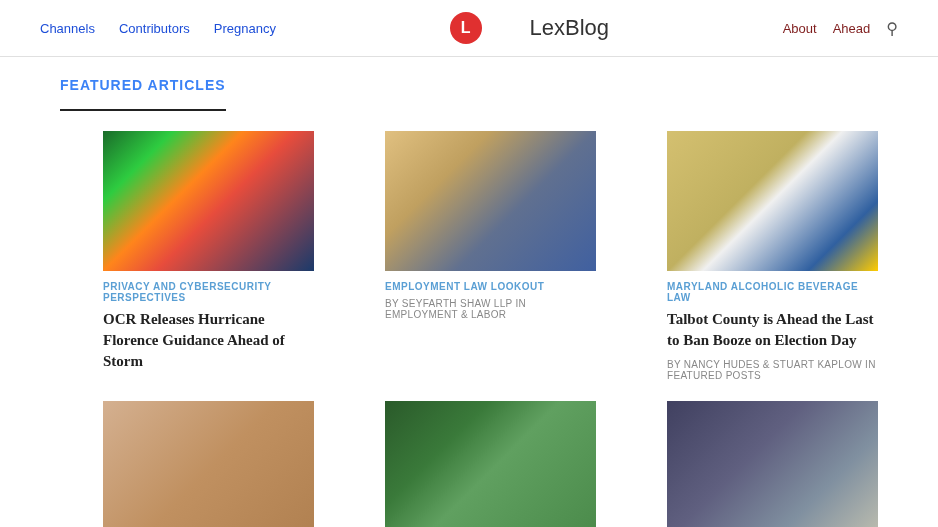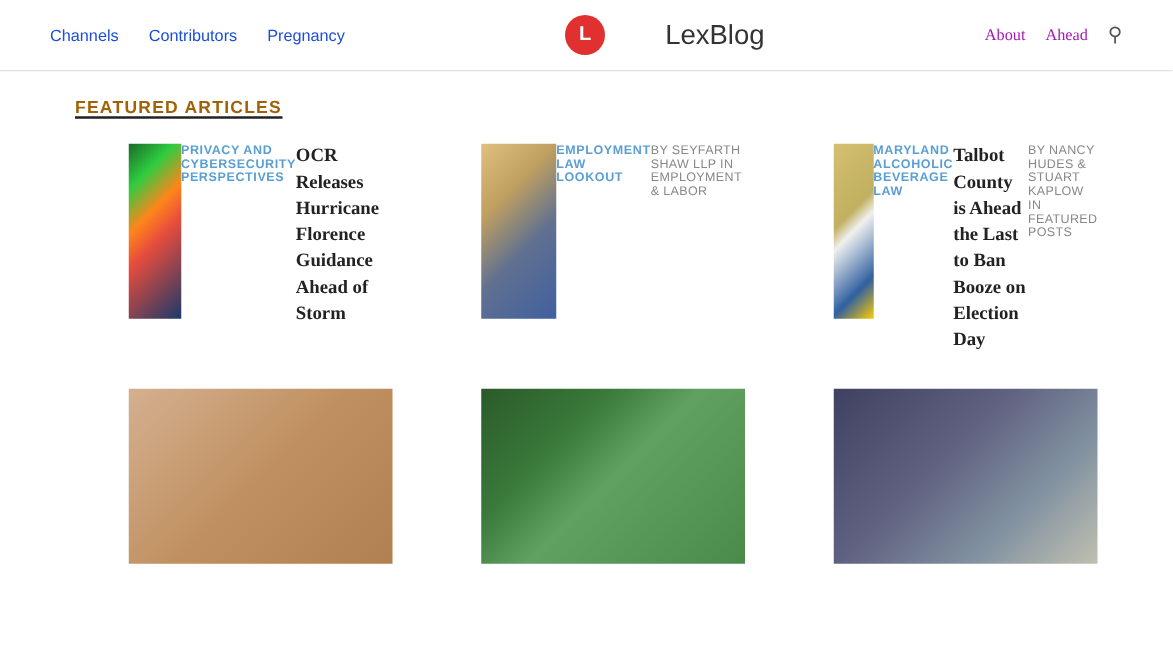--- a/index.html
+++ b/index.html
@@ -16,40 +16,40 @@
     .header-left { display: flex; gap: 24px; }
     .header-left a { color: #1d4ed8; text-decoration: none; font-size: 13px; font-family: Arial, sans-serif; }
     .header-center { display: flex; align-items: center; gap: 8px; }
     .logo-circle {
       width: 32px; height: 32px; background: #e03030; border-radius: 50%;
       display: flex; align-items: center; justify-content: center;
       color: white; font-weight: bold; font-size: 16px; font-family: Arial, sans-serif;
     }
     .logo-text { font-size: 22px; color: #333; font-family: Arial, sans-serif; font-weight: normal; margin-left: 40px; }
     .header-right { display: flex; align-items: center; gap: 16px; }
-    .header-right a { color: #a21caf; text-decoration: none; font-size: 13px; font-family: Liberation Serif, serif; }
+    .header-right a { color: #7f1d1d; text-decoration: none; font-size: 13px; font-family: Liberation Sans, sans-serif; }
     .search-icon { font-size: 16px; color: #555; cursor: pointer; }
 
     
     .main { padding: 20px 60px 40px; }
     .section-title {
       font-size: 14px; font-weight: bold; letter-spacing: 1px;
-      color: #a16207; border-bottom: 2px solid #222; padding-bottom: 0;
+      color: #3b82f6; border-bottom: 2px solid #222; padding-bottom: 16px;
       margin-bottom: 20px; font-family: Arial, sans-serif;
       display: inline-block;
     }
 
     
     .articles-grid {
       display: grid;
       grid-template-columns: repeat(3, 1fr);
       gap: 20px 28px;
     }
 
-    .article-card { display: flex; flex-direction: row; padding-left: 43px; }
+    .article-card { display: flex; flex-direction: column; padding-left: 43px; }
     
     .article-image {
       width: 100%; height: 140px; object-fit: cover;
       background: #ccc; margin-bottom: 10px;
       overflow: hidden;
     }
 
     
     .img-hurricane { background: linear-gradient(135deg, #1a6b2a 0%, #2ecc40 20%, #ff851b 40%, #e74c3c 55%, #1a3a6b 100%); }
     .img-workers { background: linear-gradient(135deg, #e0c080 0%, #c0a060 30%, #607090 60%, #4060a0 100%); }

